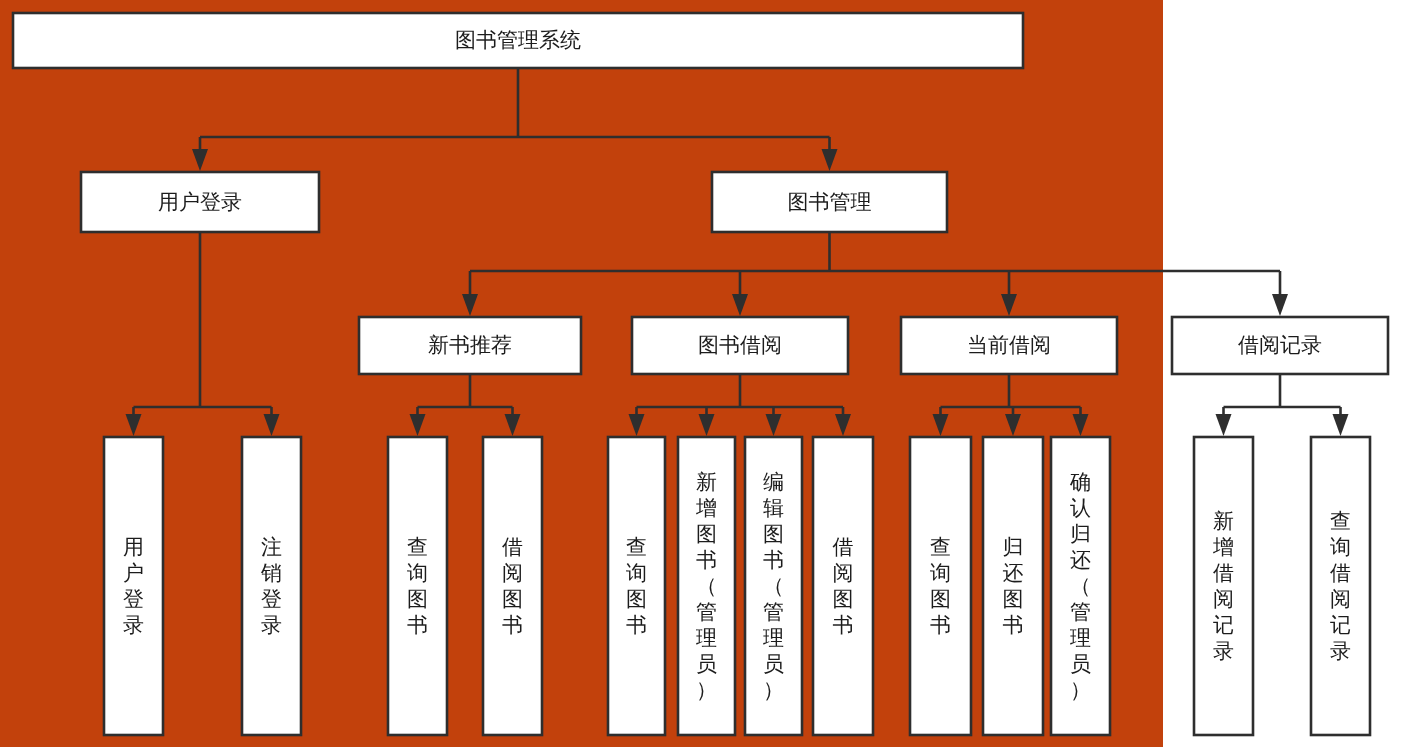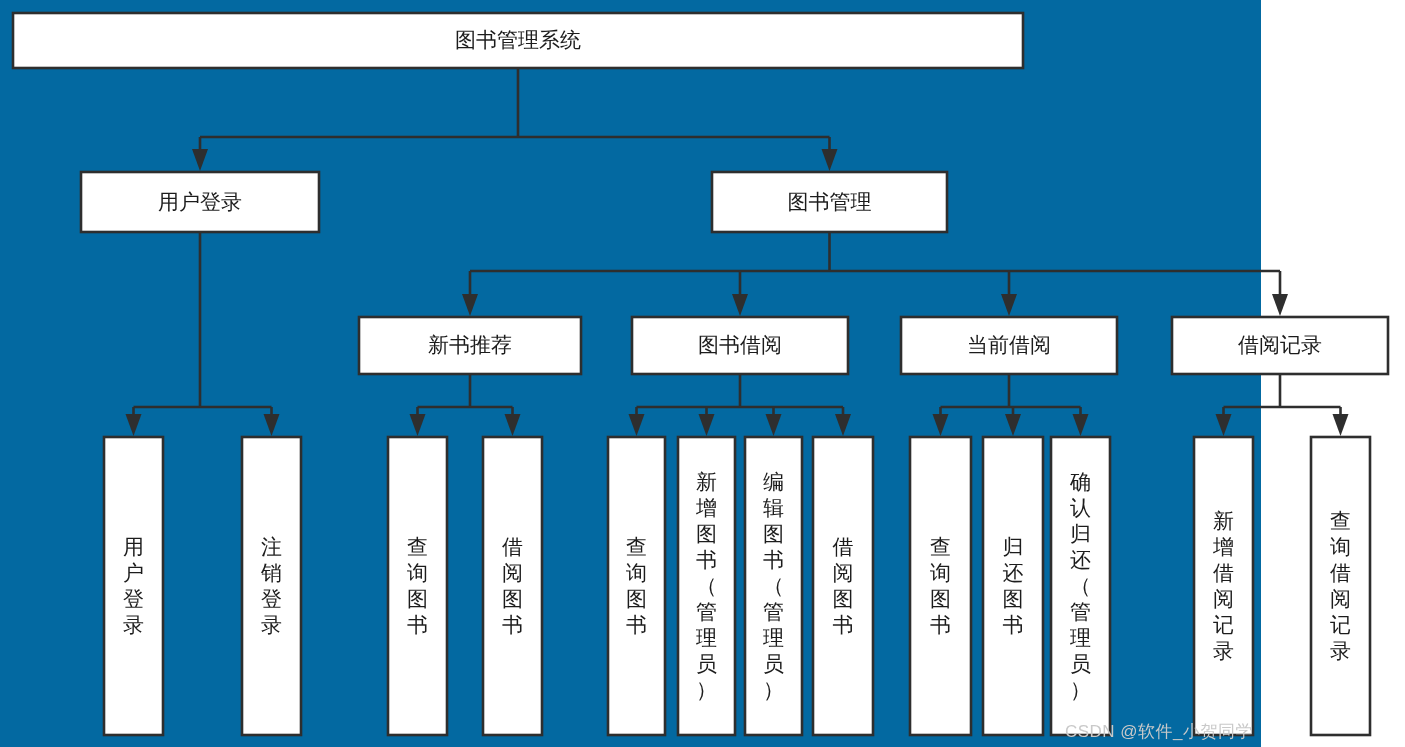--- a/index.html
+++ b/index.html
@@ -10,23 +10,23 @@
   }
   body {
     width: 1405px;
     height: 747px;
     font-family: "Liberation Sans", "DejaVu Sans", sans-serif;
     overflow: hidden;
     position: relative;
   }
   #diagram-root {
     position: relative;
-    width: 1261px;
+    width: 1163px;
     height: 747px;
-    background: #0369a1;
+    background: #c2410c;
   }
   svg.diagram-canvas {
     position: absolute;
     left: 0;
     top: 0;
     width: 1405px;
     height: 747px;
     display: block;
   }
   .node-box {
@@ -206,14 +206,13 @@
         <g>
           <rect x="1194" y="437" width="59" height="298" class="node-box"></rect>
           <text x="1223.5" class="node-label-v"><tspan x="1223.5" y="528.28">新</tspan><tspan x="1223.5" y="554.28">增</tspan><tspan x="1223.5" y="580.28">借</tspan><tspan x="1223.5" y="606.28">阅</tspan><tspan x="1223.5" y="632.28">记</tspan><tspan x="1223.5" y="658.28">录</tspan></text>
         </g>
         <g>
           <rect x="1311" y="437" width="59" height="298" class="node-box"></rect>
           <text x="1340.5" class="node-label-v"><tspan x="1340.5" y="528.28">查</tspan><tspan x="1340.5" y="554.28">询</tspan><tspan x="1340.5" y="580.28">借</tspan><tspan x="1340.5" y="606.28">阅</tspan><tspan x="1340.5" y="632.28">记</tspan><tspan x="1340.5" y="658.28">录</tspan></text>
         </g>
       </g>
     </svg>
-  <div class="watermark-text">CSDN @软件_小贺同学</div>
 </div>
 
 </body></html>

